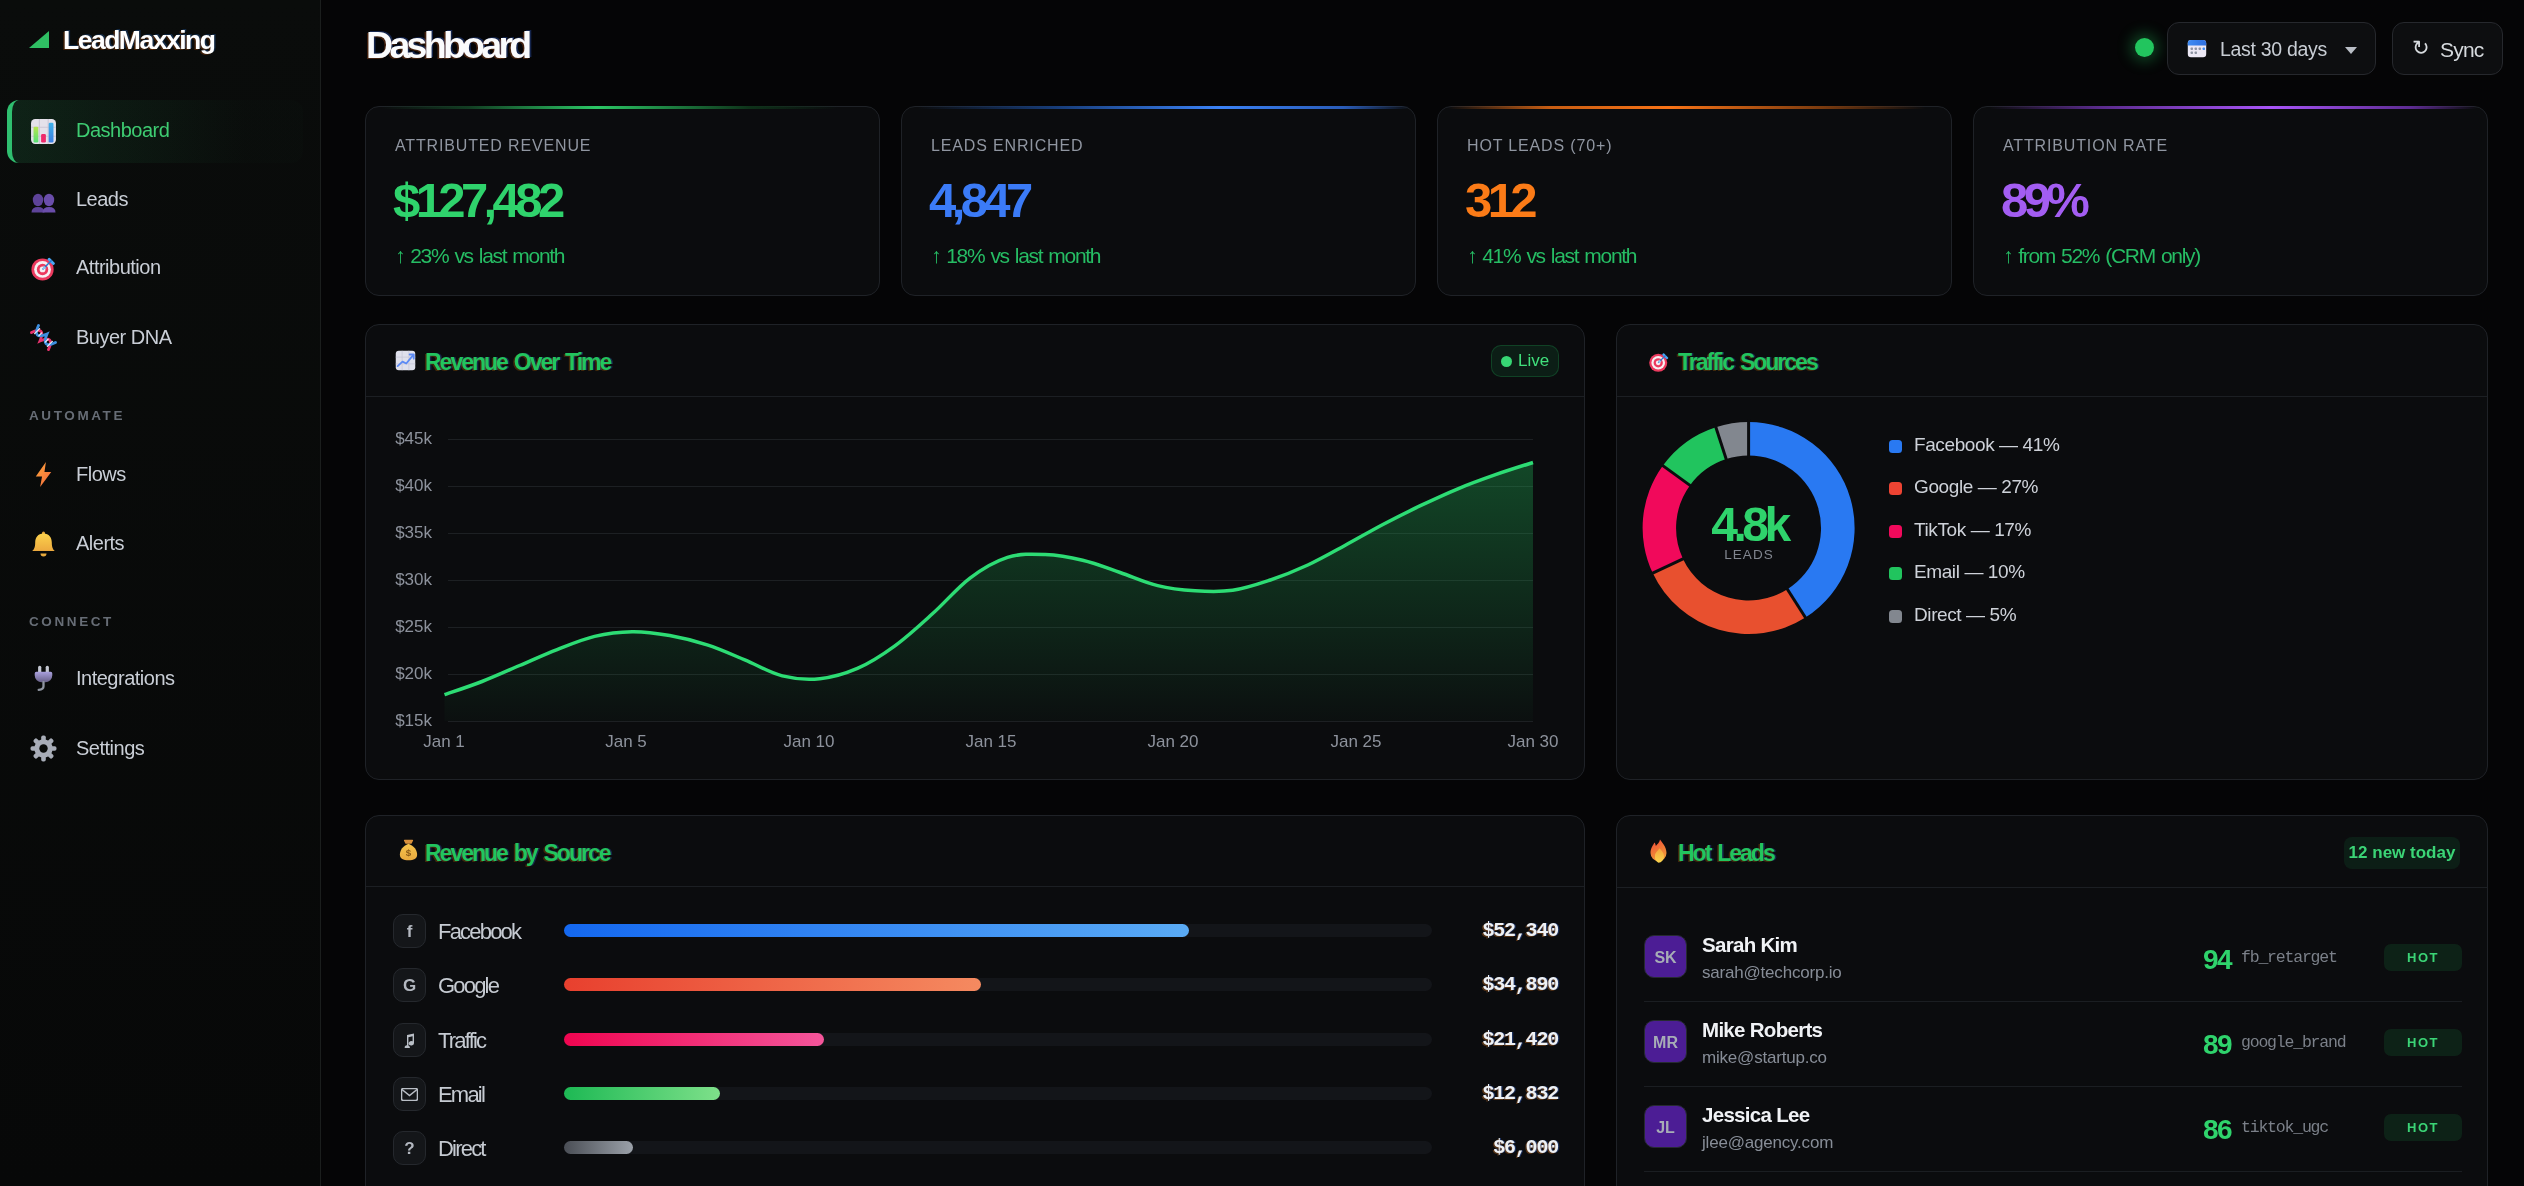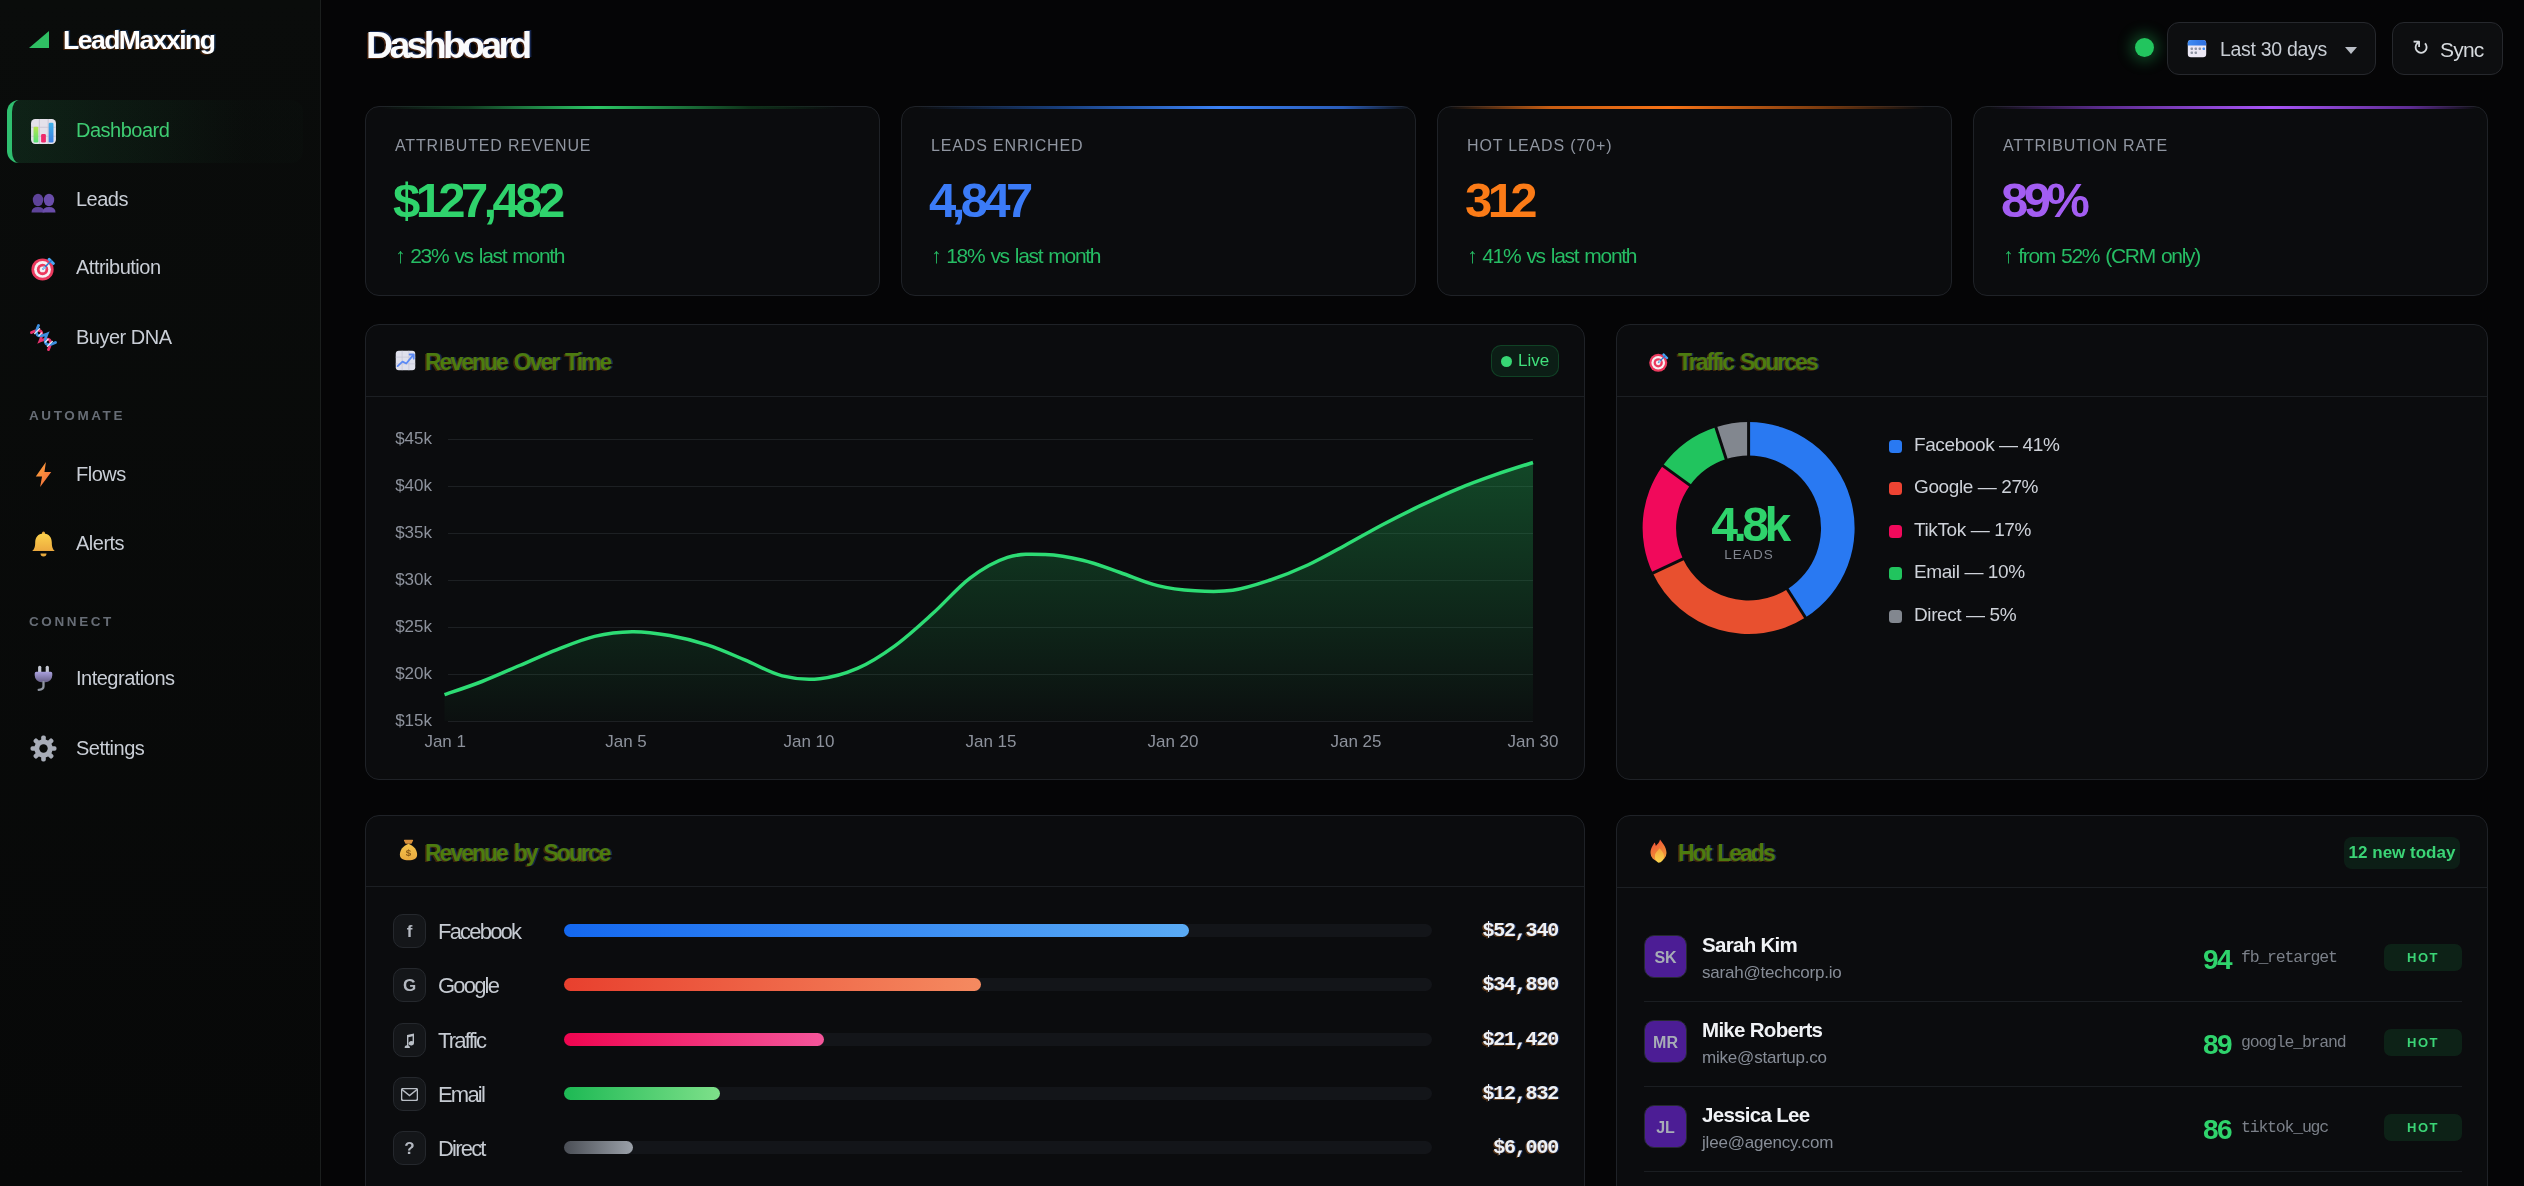--- a/index.html
+++ b/index.html
@@ -8,21 +8,21 @@
 #logo{position:absolute;left:63px;top:24.5px;font-size:26.5px;font-weight:bold;color:#fff;letter-spacing:-1.5px;text-shadow:-1.5px 1px 0 rgba(255,106,0,.22),1.5px -1px 0 rgba(47,128,237,.25)}
 .navact{position:absolute;left:7px;top:100px;width:296px;height:63px;border-radius:12px;border-left:5px solid #2fbf6f;background:linear-gradient(90deg,rgba(46,190,107,.13),rgba(46,190,107,.01) 80%);}
 .nav{position:absolute;left:76px;font-size:20px;letter-spacing:-0.5px;color:#c9ced6;white-space:nowrap}
 .nicon{position:absolute;left:30px;width:27px;height:27px}
 .nsec{position:absolute;left:29px;font-size:13.5px;font-weight:bold;color:#676d76;letter-spacing:2.6px}
 .card{position:absolute;background:#0b0c0e;border:1px solid #1f2227;border-radius:14px}
 .slabel{position:absolute;left:29px;top:30px;font-size:16px;letter-spacing:0.85px;color:#9096a1}
 .sval{position:absolute;left:27px;top:65px;font-size:49px;font-weight:bold;letter-spacing:-4.6px}
 .strend{position:absolute;left:29px;top:137px;font-size:21px;letter-spacing:-1.3px;word-spacing:1.5px;color:#26bd64}
 .topline{position:absolute;left:0;top:-1px;width:100%;height:3px;border-radius:3px 3px 0 0}
-.ctitle{position:absolute;font-size:23px;font-weight:bold;letter-spacing:-2px;word-spacing:2.5px;color:#4d7c0f;white-space:nowrap;text-shadow:-1.5px 0.5px 0 rgba(255,140,0,.22),1.5px -0.5px 0 rgba(60,120,255,.25)}
+.ctitle{position:absolute;font-size:23px;font-weight:bold;letter-spacing:-2px;word-spacing:2.5px;color:#22c55e;white-space:nowrap;text-shadow:-1.5px 0.5px 0 rgba(255,140,0,.22),1.5px -0.5px 0 rgba(60,120,255,.25)}
 .csep{position:absolute;left:0;width:100%;height:1px;background:#1c1f23}
 .glab{position:absolute;font-size:17px;color:#8d929c}
 .gline{position:absolute;height:1px;background:#1d2023}
 .lg{position:absolute;left:272px;height:20px}
 .lg i{position:absolute;left:0;top:3px;width:13px;height:13px;border-radius:3.5px}
 .lg b{position:absolute;left:25px;top:-3px;font-weight:normal;font-size:19px;letter-spacing:-0.4px;color:#ced2d9;white-space:nowrap}
 .chip{position:absolute;left:27px;width:33px;height:34px;background:#141619;border:1px solid #25282d;border-radius:10px;text-align:center;line-height:34px;font-size:17px;font-weight:bold;color:#b3b8c0}
 .blab{position:absolute;left:72px;font-size:22px;letter-spacing:-1.8px;color:#c6cbd2}
 .btrack{position:absolute;left:198px;width:868px;height:13px;border-radius:7px;background:#131519}
 .bfill{position:absolute;left:0;top:0;height:13px;border-radius:7px}
@@ -215,21 +215,21 @@
   <div class="glab" style="left:0px;top:292px;width:66px;text-align:right">$25k</div>
   <div class="glab" style="left:0px;top:339px;width:66px;text-align:right">$20k</div>
   <div class="glab" style="left:0px;top:386px;width:66px;text-align:right">$15k</div>
   <div class="gline" style="left:82px;top:114px;width:1085px"></div>
   <div class="gline" style="left:82px;top:161px;width:1085px"></div>
   <div class="gline" style="left:82px;top:208px;width:1085px"></div>
   <div class="gline" style="left:82px;top:255px;width:1085px"></div>
   <div class="gline" style="left:82px;top:302px;width:1085px"></div>
   <div class="gline" style="left:82px;top:349px;width:1085px"></div>
   <div class="gline" style="left:82px;top:396px;width:1085px"></div>
-  <div class="glab" style="left:40px;top:407px;width:60px;text-align:right">Jan 1</div>
+  <div class="glab" style="left:48px;top:407px;width:60px;text-align:center">Jan 1</div>
   <div class="glab" style="left:230px;top:407px;width:60px;text-align:center">Jan 5</div>
   <div class="glab" style="left:408px;top:407px;width:70px;text-align:center">Jan 10</div>
   <div class="glab" style="left:590px;top:407px;width:70px;text-align:center">Jan 15</div>
   <div class="glab" style="left:772px;top:407px;width:70px;text-align:center">Jan 20</div>
   <div class="glab" style="left:955px;top:407px;width:70px;text-align:center">Jan 25</div>
   <div class="glab" style="left:1132px;top:407px;width:70px;text-align:center">Jan 30</div>
   <svg class="abs" style="left:0;top:0" width="1218" height="454" viewBox="365 324 1218 454">
     <defs>
         <linearGradient id="ag" x1="0" y1="0" x2="0" y2="1">
       <stop offset="0" stop-color="#22c55e" stop-opacity="0.32"></stop>

